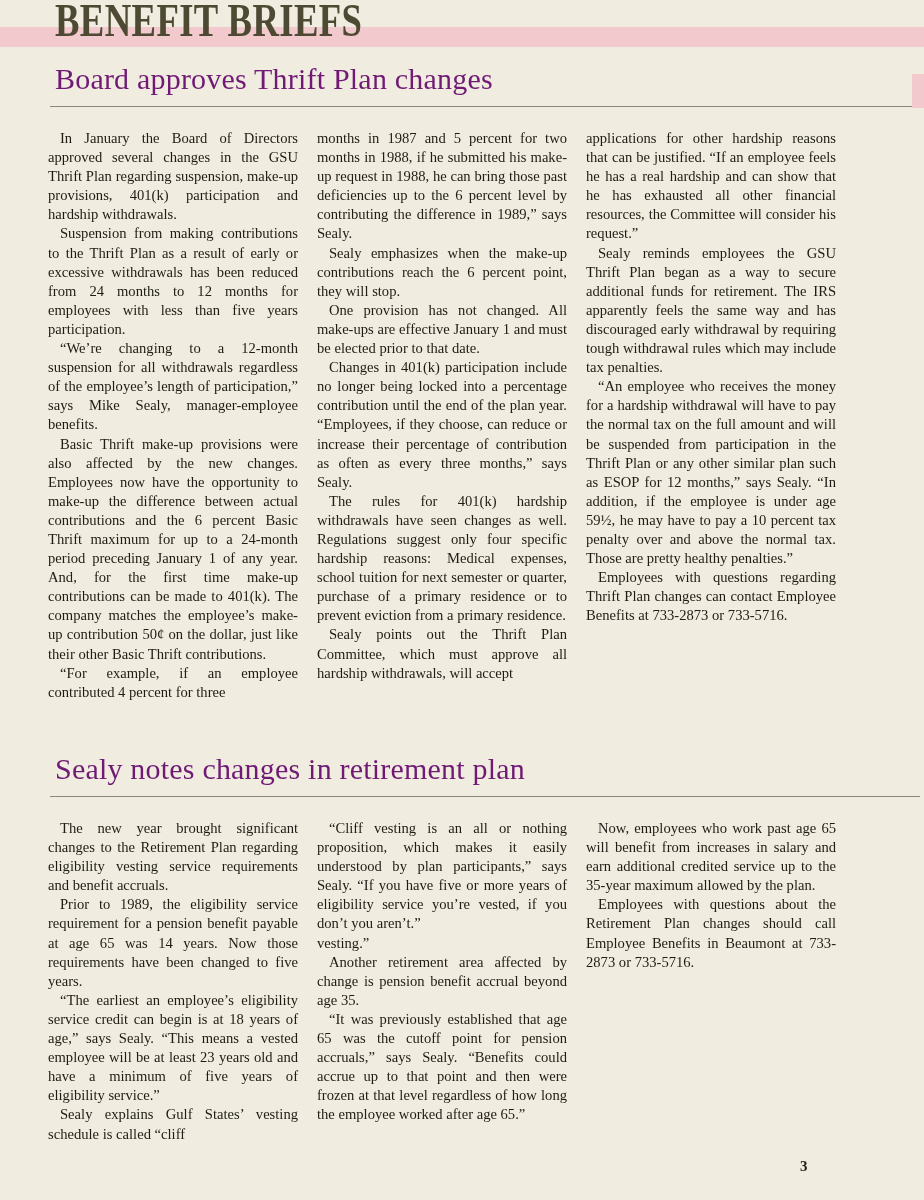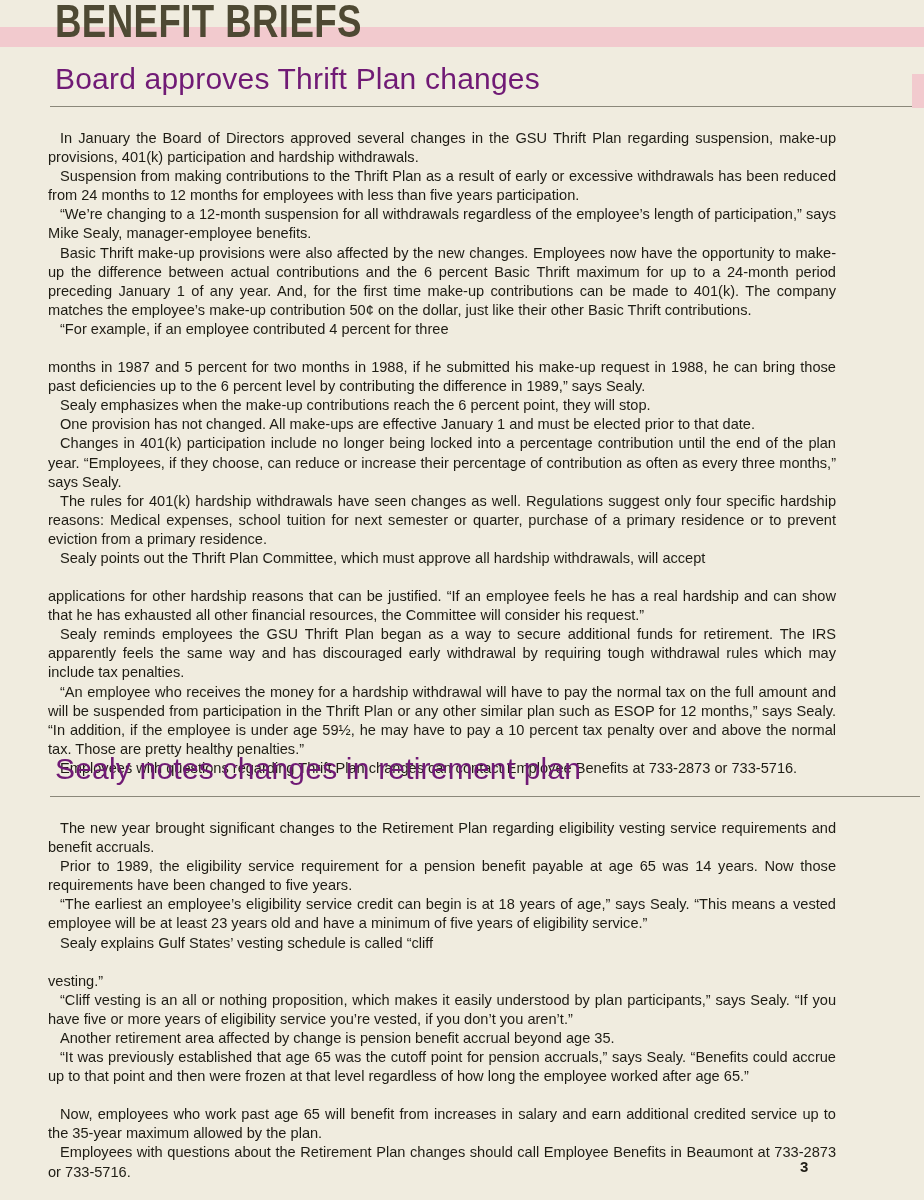--- a/index.html
+++ b/index.html
@@ -2,21 +2,21 @@
 <html lang="en"><head>
 <meta charset="utf-8">
 <style>
   html, body { margin: 0; padding: 0; }
   body { background: #f0ecdf; }
   .page {
     position: relative;
     width: 924px;
     height: 1200px;
     background: #f0ecdf;
-    font-family: Liberation Sans, sans-serif;
+    font-family: Liberation Serif, serif;
     color: #1e1c14;
     overflow: hidden;
   }
   
   .masthead { position: absolute; top: 0; left: 0; right: 0; height: 62px; }
   .pink-band {
     position: absolute; top: 27px; left: 0; width: 100%; height: 20px;
     background: #f2cace;
   }
   .masthead-title {
@@ -40,21 +40,20 @@
     border: 0; border-top: 1px solid #8b887a;
     margin: 10px 4px 0 50px;
   }
   .accent-block {
     position: absolute; top: 12px; right: 0;
     width: 12px; height: 34px; background: #f2cace;
   }
   .columns {
     display: flex; gap: 19px;
     margin: 22px 88px 0 48px;
-    flex-direction: column;
   }
   .col { flex: 1; min-width: 0; }
   .para {
     margin: 0;
     font-size: 14.6px; line-height: 19.1px;
     text-align: justify;
     text-indent: 12px;
     hyphens: auto; -webkit-hyphens: auto;
     color: #1e1c14;
   }
@@ -107,22 +106,22 @@
     <h2 class="headline">Sealy notes changes in retirement plan</h2>
     <hr class="rule">
     <div class="columns">
       <div class="col">
           <p class="para">The new year brought significant changes to the Retirement Plan regarding eligibility vesting service requirements and benefit accruals.</p>
           <p class="para">Prior to 1989, the eligibility service requirement for a pension benefit payable at age 65 was 14 years. Now those requirements have been changed to five years.</p>
           <p class="para">“The earliest an employee’s eligibility service credit can begin is at 18 years of age,” says Sealy. “This means a vested employee will be at least 23 years old and have a minimum of five years of eligibility service.”</p>
           <p class="para">Sealy explains Gulf States’ vesting schedule is called “cliff</p>
         </div>
       <div class="col">
+          <p class="para">“Cliff vesting is an all or nothing proposition, which makes it easily understood by plan participants,” says Sealy. “If you have five or more years of eligibility service you’re vested, if you don’t you aren’t.”</p>
           <p class="para flush">vesting.”</p>
-          <p class="para">“Cliff vesting is an all or nothing proposition, which makes it easily understood by plan participants,” says Sealy. “If you have five or more years of eligibility service you’re vested, if you don’t you aren’t.”</p>
           <p class="para">Another retirement area affected by change is pension benefit accrual beyond age 35.</p>
           <p class="para">“It was previously established that age 65 was the cutoff point for pension accruals,” says Sealy. “Benefits could accrue up to that point and then were frozen at that level regardless of how long the employee worked after age 65.”</p>
         </div>
       <div class="col">
           <p class="para">Now, employees who work past age 65 will benefit from increases in salary and earn additional credited service up to the 35-year maximum allowed by the plan.</p>
           <p class="para">Employees with questions about the Retirement Plan changes should call Employee Benefits in Beaumont at 733-2873 or 733-5716.</p>
         </div>
     </div>
   </section>
 

